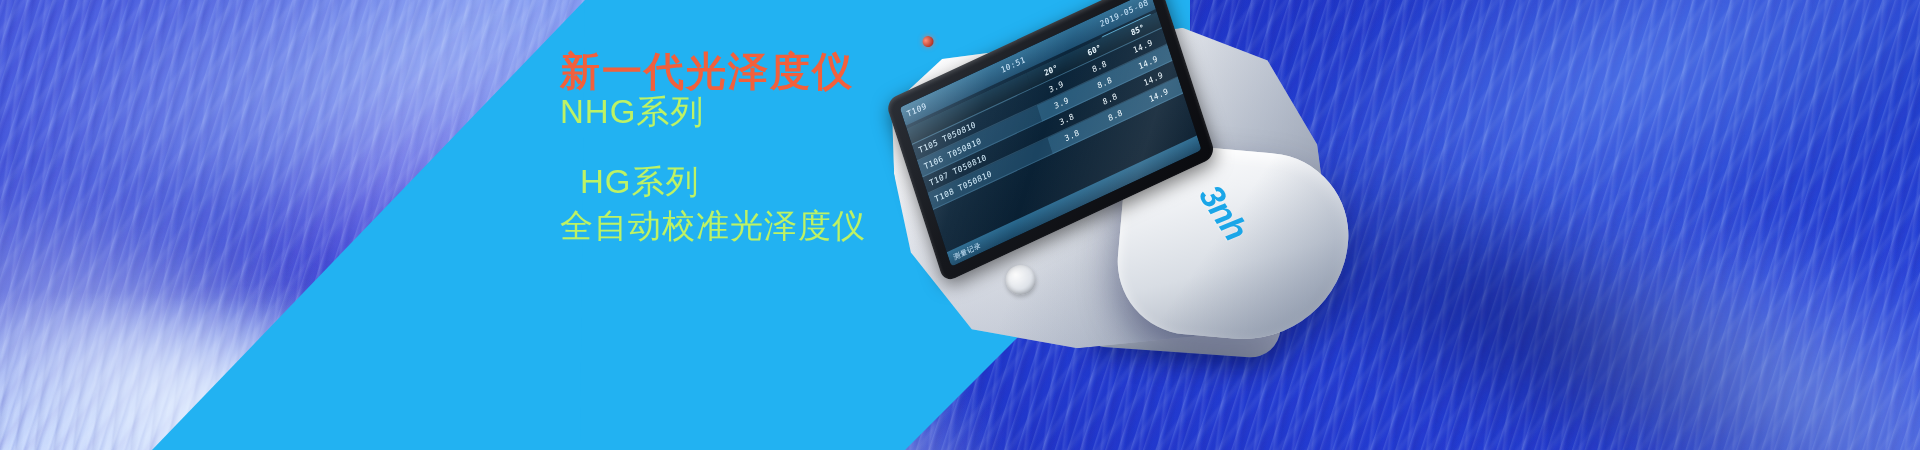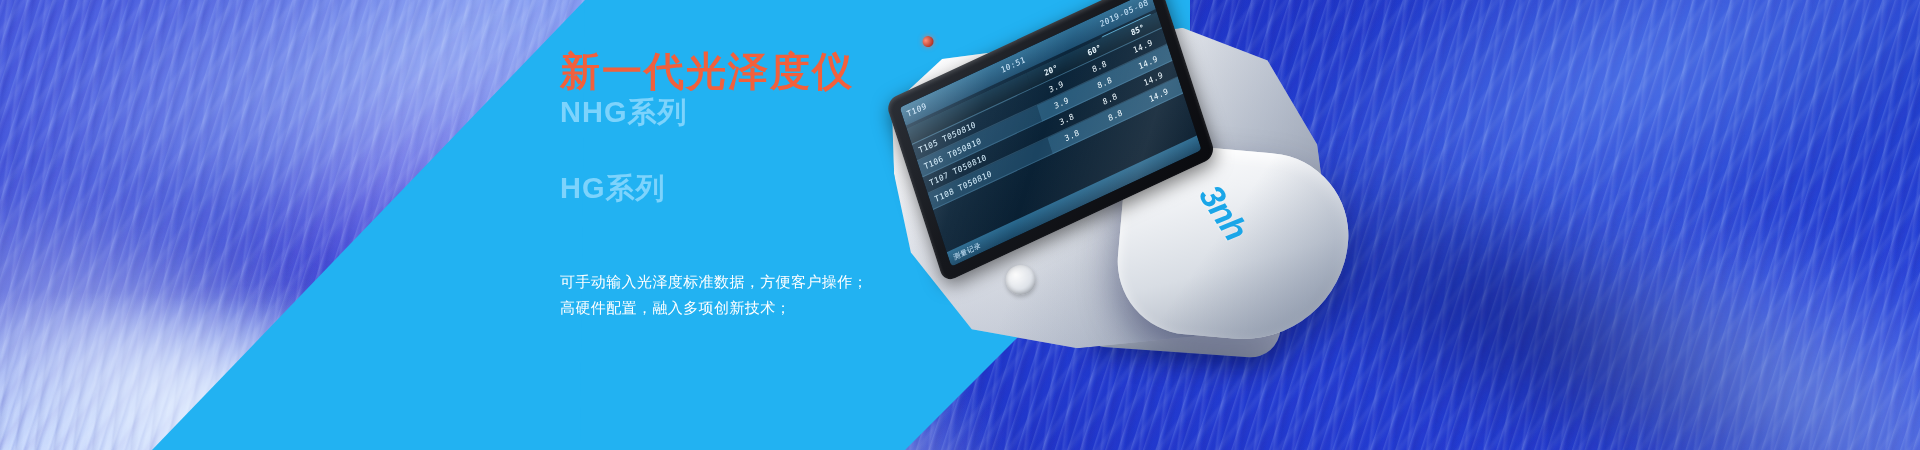--- a/index.html
+++ b/index.html
@@ -89,26 +89,26 @@
 
   
   .copy{position:absolute;left:560px;top:0;width:520px;height:450px;}
   .headline{
     position:absolute;left:0;top:48px;
     font-size:40px;line-height:46px;font-weight:700;letter-spacing:2px;
     color:#f2603c;white-space:nowrap;
   }
   .sub{
     position:absolute;left:0;
-    color:#7dd3fc;font-size:29px;line-height:38px;font-weight:700;
+    color:#bef264;font-size:33px;line-height:38px;font-weight:400;
     white-space:nowrap;letter-spacing:1px;
   }
   .sub.l1{top:93px;}
   .sub.l2{top:131px;}
-  .sub.l3{top:169px;}
+  .sub.l3{top:163px;margin-left:20px;}
   .sub.l4{top:207px;}
   .body{
     position:absolute;left:0;
     color:#ffffff;font-size:15px;line-height:26px;font-weight:400;
     white-space:nowrap;letter-spacing:.4px;
   }
   .body.b1{top:243px;}
   .body.b2{top:269px;}
   .body.b3{top:295px;}
 
@@ -249,22 +249,21 @@
     <div class="sweep sw5"></div>
   </div>
 
   <div class="cyan-panel"></div>
   <div class="cyan-panel-2"></div>
 
   <div class="copy">
     <div class="headline" style="color: rgb(242, 96, 60);">新一代光泽度仪</div>
     <div class="sub l1">NHG系列</div>
     <div class="sub l3">HG系列</div>
-    <div class="body b2">可手动输入光泽度标准数据，方便客户操作；</div>
-    <div class="body b3">高硬件配置，融入多项创新技术；</div>
+    <div class="sub l4">全自动校准光泽度仪</div>
   </div>
 
   <div class="device">
     <div class="foot"></div>
     <div class="dev-body"></div>
     <div class="dev-shade"></div>
 
     <div class="handle"></div>
     <div class="handle-shade"></div>
     <div class="logo3nh" style="color: rgb(26, 166, 232);">3nh</div>

